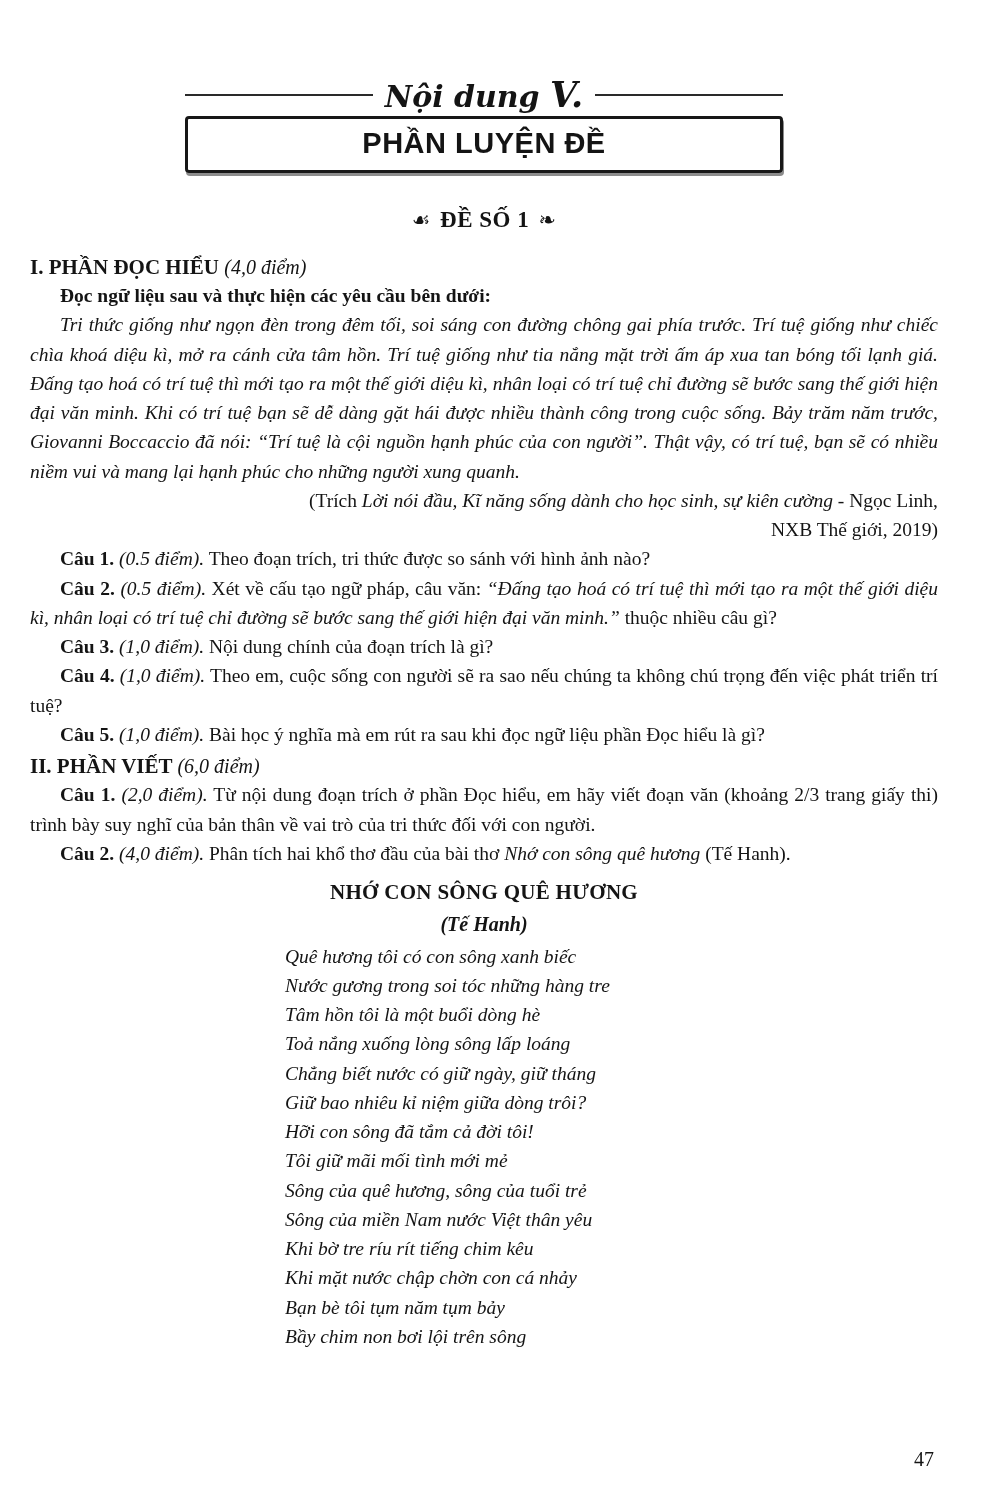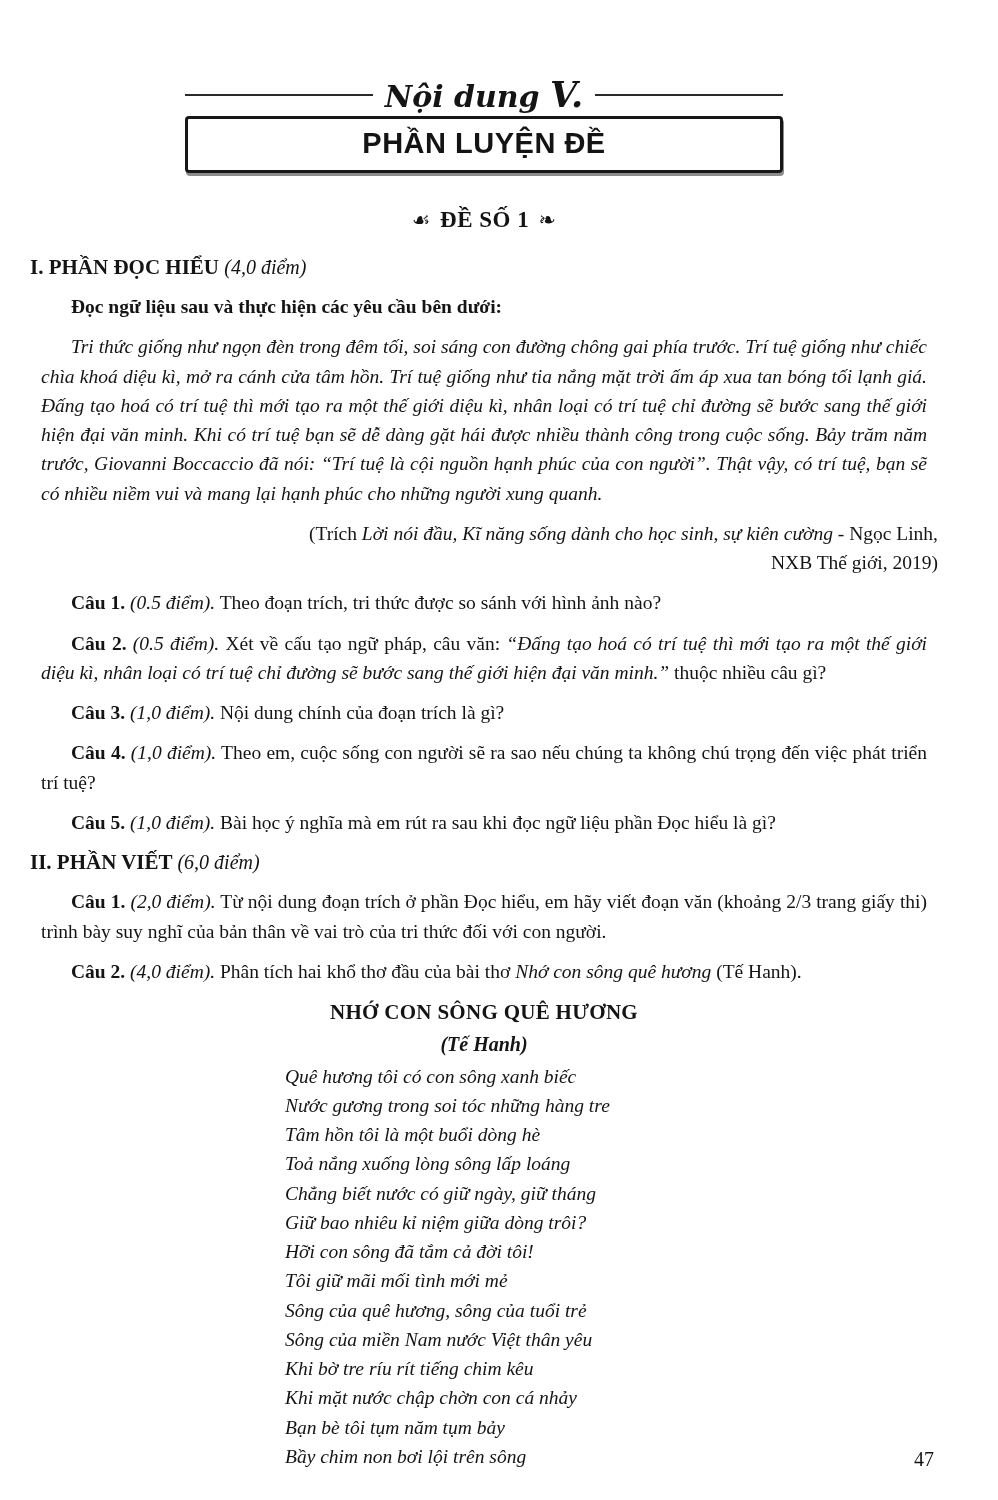--- a/index.html
+++ b/index.html
@@ -33,21 +33,21 @@
   
   .de-so { margin-top:30px; text-align:center; font-weight:700; font-size:23px; letter-spacing:.5px; }
   .orn { font-family:"DejaVu Sans",sans-serif; font-weight:400; font-size:21px; padding:0 9px; }
 
   
   .sec-head { margin-top:15px; font-size:21px; font-weight:700; line-height:1.35; }
   .sec-head.tight { margin-top:3px; }
   .sec-points { font-weight:400; font-style:italic; font-size:20px; }
 
   
-  p { margin:11px; }
+  p { margin:0; }
   .instruction { font-weight:700; text-indent:30px; }
   .passage { font-style:italic; text-align:justify; text-indent:30px; }
   .para { text-align:justify; text-indent:30px; }
   .source { text-align:right; }
   .source .work { font-style:italic; }
 
   
   .poem-title { margin-top:9px; text-align:center; font-size:21px; font-weight:700; letter-spacing:.3px; }
   .poem-author { text-align:center; font-size:20px; font-weight:700; font-style:italic; }
   .poem-lines { margin:3px 0 0 255px; font-style:italic; }

